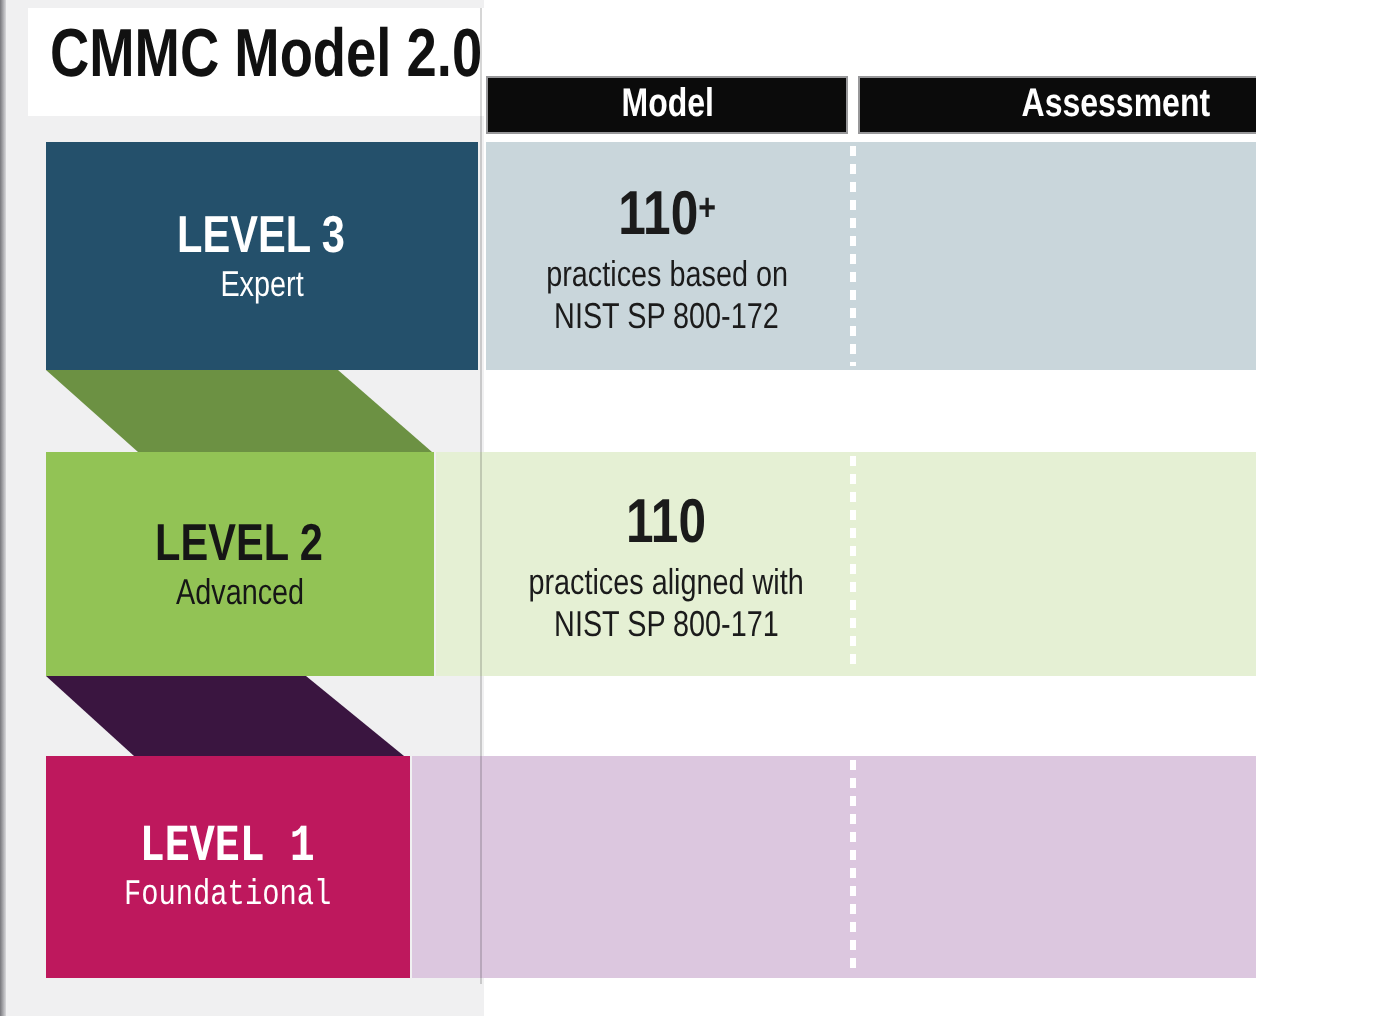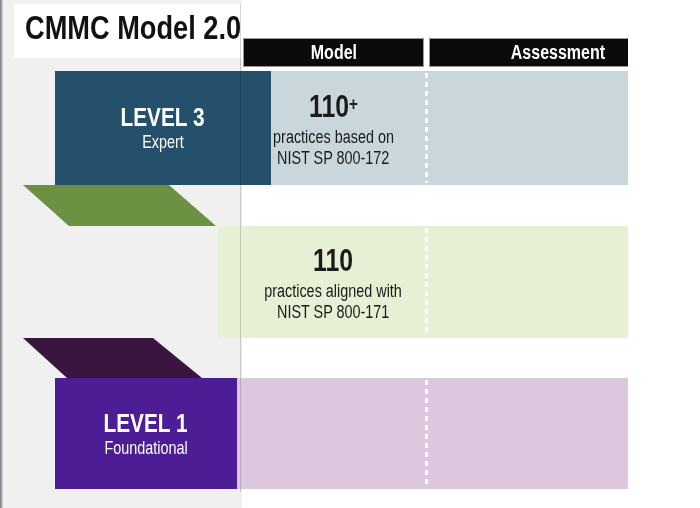--- a/index.html
+++ b/index.html
@@ -30,24 +30,24 @@
 
   
   .dash-divider{position:absolute;left:425px;width:3px;z-index:4;
     background-image:repeating-linear-gradient(180deg,#ffffff 0px,#ffffff 5px,rgba(255,255,255,0) 5px,rgba(255,255,255,0) 9px);}
   .dd1{top:73px;height:110px;}
   .dd2{top:228px;height:108px;}
   .dd3{top:380px;height:107px;}
 
   
   .level-box{position:absolute;z-index:4;display:flex;flex-direction:column;
-    align-items:center;justify-content:center;text-align:center;margin-left:32px;}
+    align-items:center;justify-content:center;text-align:center;}
   .box3{left:23px;top:71px;width:216px;height:114px;background:#24506b;color:#ffffff;}
   .box2{left:23px;top:226px;width:194px;height:112px;background:#92c355;color:#161616;}
-  .box1{left:23px;top:378px;width:182px;height:111px;background:#4c1d95;color:#ffffff;}
+  .box1{left:23px;top:378px;width:182px;height:111px;background:#be185d;color:#ffffff;font-family:Liberation Mono, monospace;}
   .level-name{font-size:26px;font-weight:bold;line-height:29px;white-space:nowrap;}
   .level-sub{font-size:18px;line-height:21px;white-space:nowrap;}
 
   
   .fold{position:absolute;z-index:3;}
   .fold1{left:23px;top:185px;width:193px;height:41px;background:#6c9143;
     clip-path:polygon(0px 0px,146px 0px,193px 41px,46px 41px);}
   .fold2{left:23px;top:338px;width:179px;height:40px;background:#3a1540;
     clip-path:polygon(0px 0px,130px 0px,179px 40px,44px 40px);}
 
@@ -87,20 +87,24 @@
   <div class="band band2"></div>
   <div class="band band3"></div>
 
   <div class="fold fold1"></div>
   <div class="fold fold2"></div>
 
   <div class="level-box box3">
     <div class="level-name cond">LEVEL 3</div>
     <div class="level-sub cond">Expert</div>
   </div>
+  <div class="level-box box2">
+    <div class="level-name cond">LEVEL 2</div>
+    <div class="level-sub cond">Advanced</div>
+  </div>
   <div class="level-box box1">
     <div class="level-name cond">LEVEL 1</div>
     <div class="level-sub cond">Foundational</div>
   </div>
 
   <div class="panel-line"></div>
 
   <div class="col-header hdr-model">
     <span class="cond">Model</span>
   </div>

